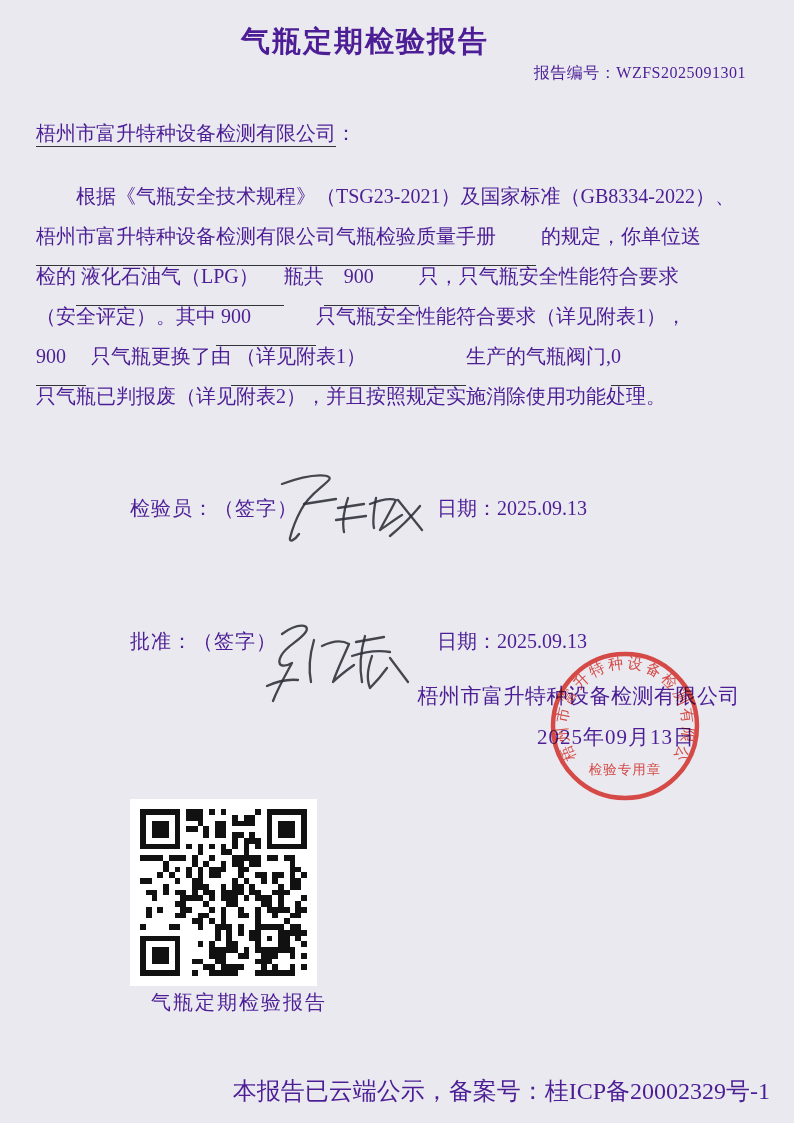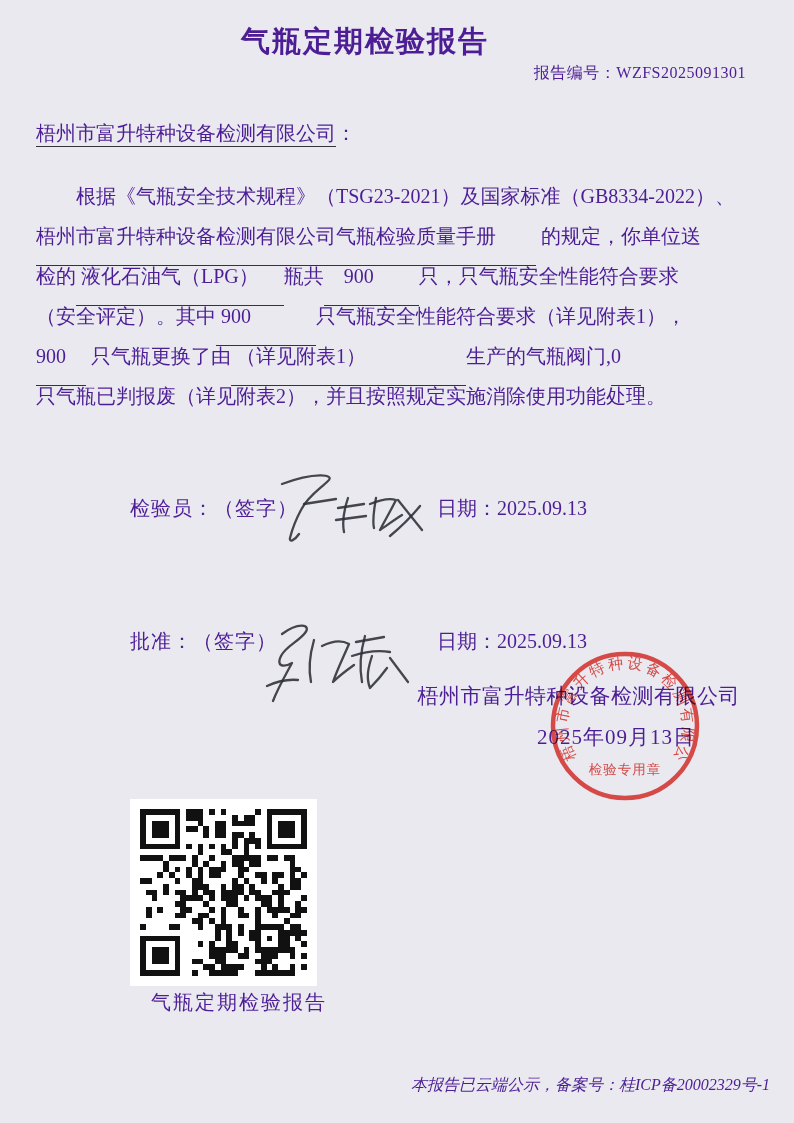--- a/index.html
+++ b/index.html
@@ -29,21 +29,21 @@
   .sig-label{letter-spacing:1px;}
   .sig-date{position:absolute;left:307px;top:0;white-space:nowrap;}
   .signature-svg{position:absolute;}
   .signature-svg path{fill:none;stroke:#2e2e38;stroke-width:2.3;stroke-linecap:round;stroke-linejoin:round;opacity:.88;}
   .issuer-company{position:absolute;top:682px;right:54px;font-size:21px;letter-spacing:.5px;}
   .issuer-date{position:absolute;top:723px;left:537px;font-size:21px;letter-spacing:1px;}
   .stamp{position:absolute;left:545px;top:646px;mix-blend-mode:multiply;opacity:.92;}
   .qr-bg{position:absolute;left:130px;top:799px;width:187px;height:187px;background:#ffffff;}
   .qr-svg{position:absolute;left:10px;top:10px;}
   .qr-caption{position:absolute;left:151px;top:989px;font-size:20px;letter-spacing:2px;}
-  .footer{position:absolute;top:1075px;right:24px;font-size:16px;font-style:italic;}
+  .footer{position:absolute;top:1075px;right:24px;font-size:24px;}
 </style>
 </head>
 <body>
 
 <div class="page">
 
   <div class="title">气瓶定期检验报告</div>
 
   <div class="report-no"><span>报告编号：</span><span>WZFS2025091301</span></div>
 

